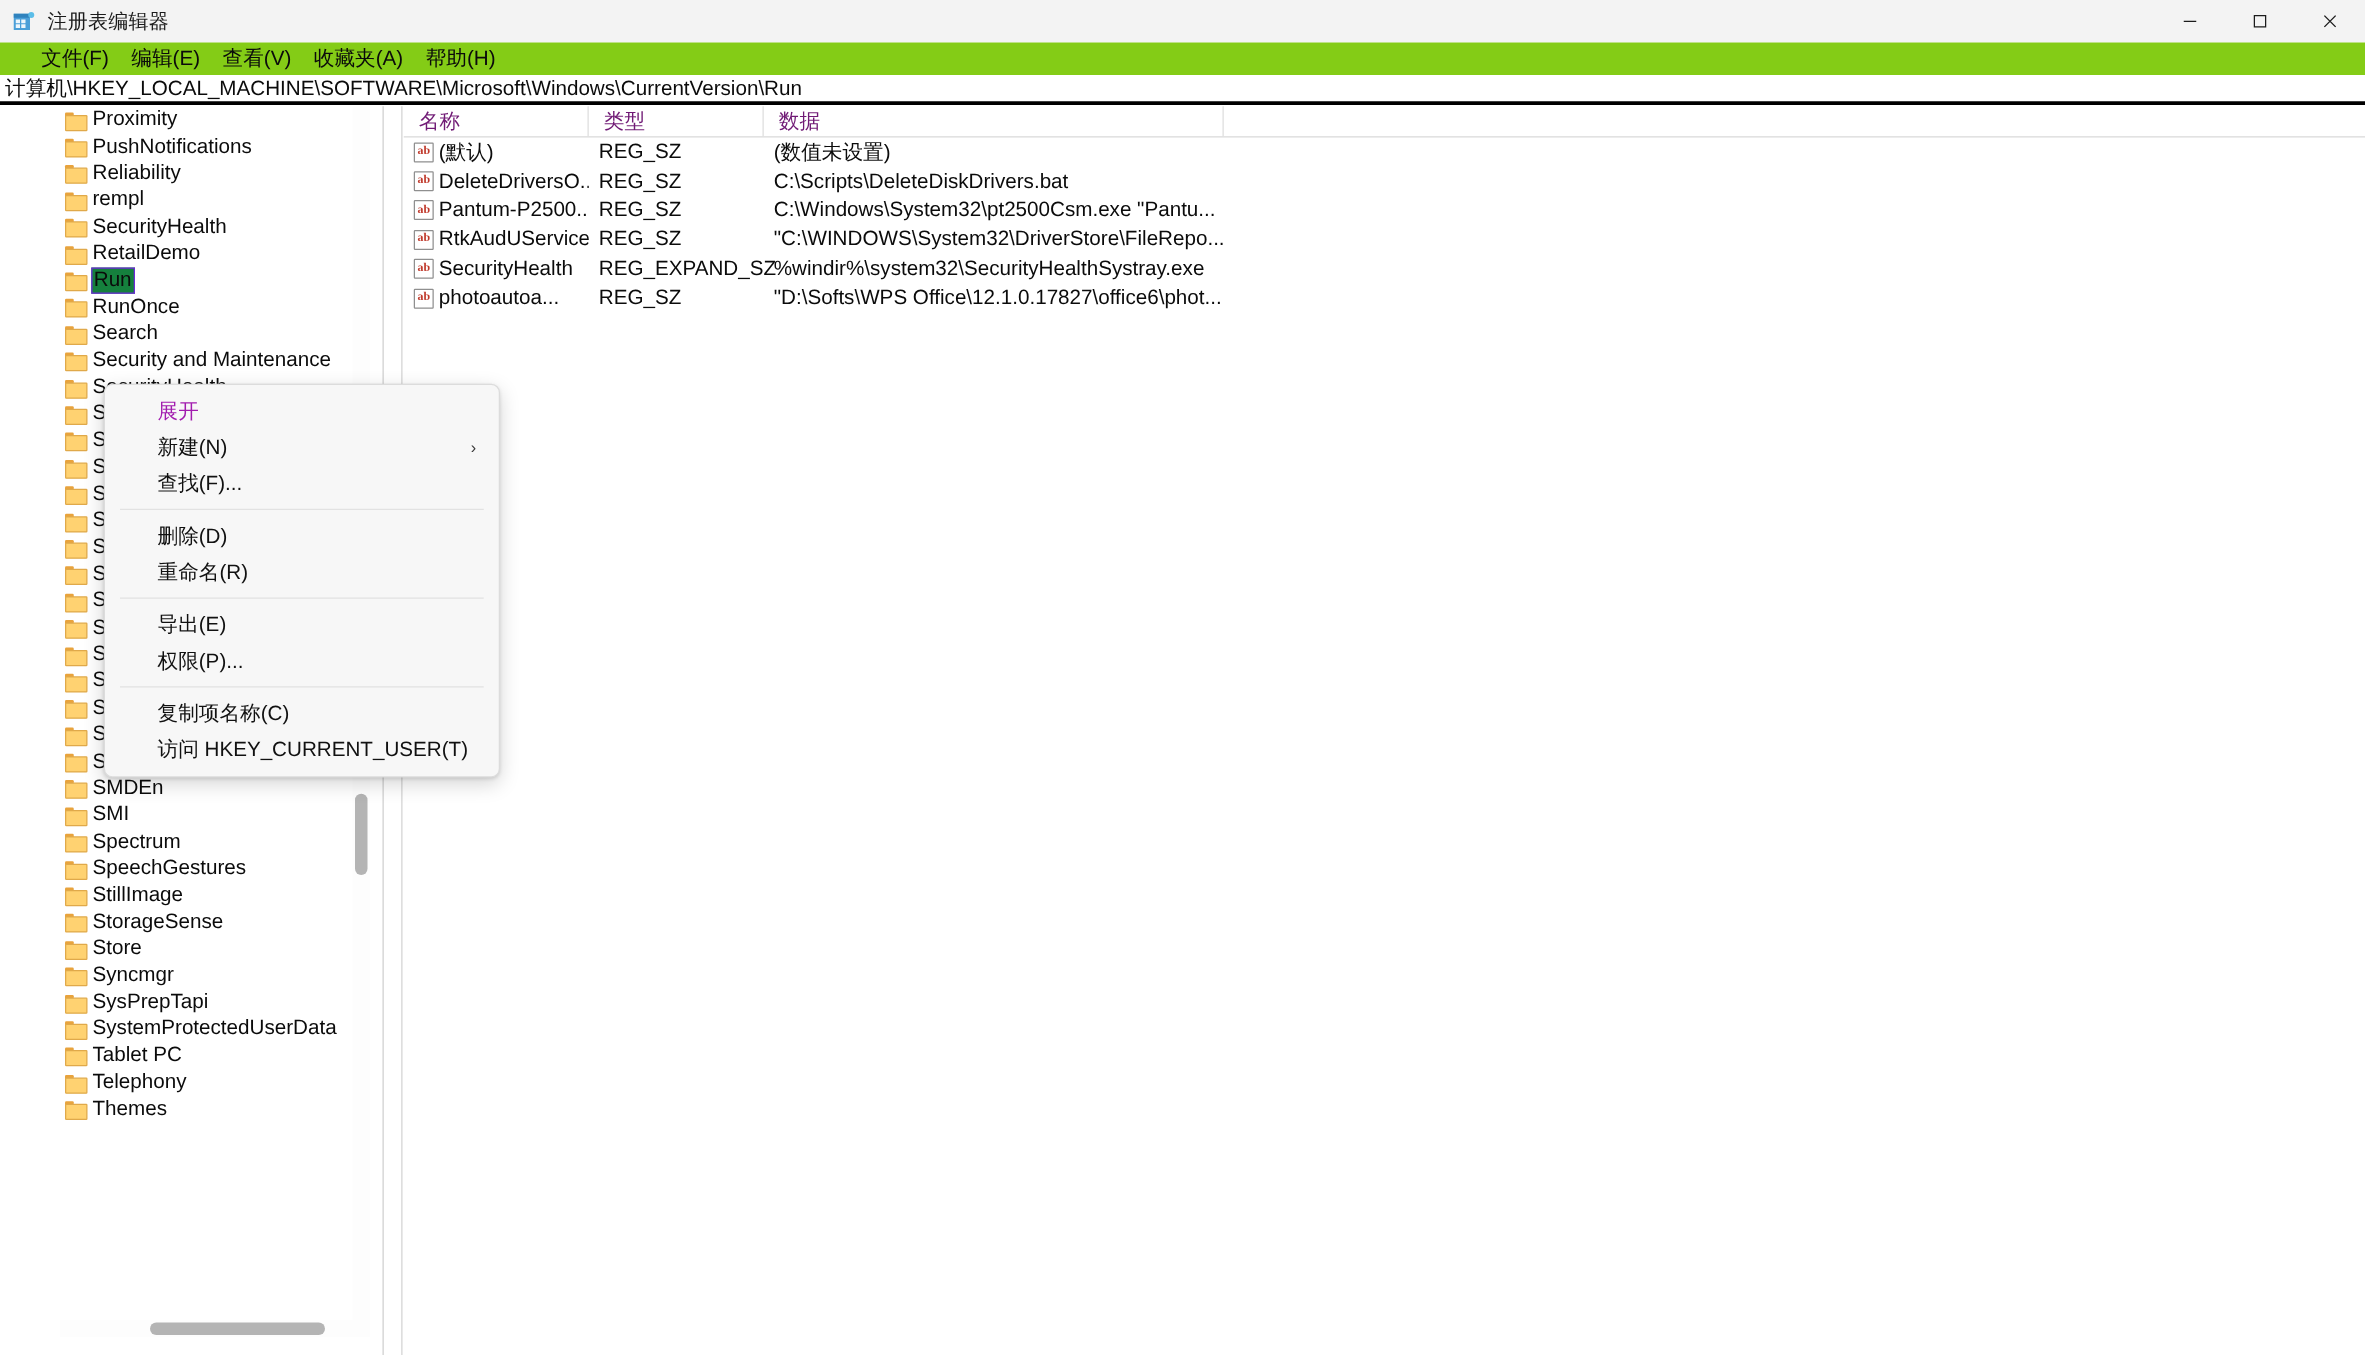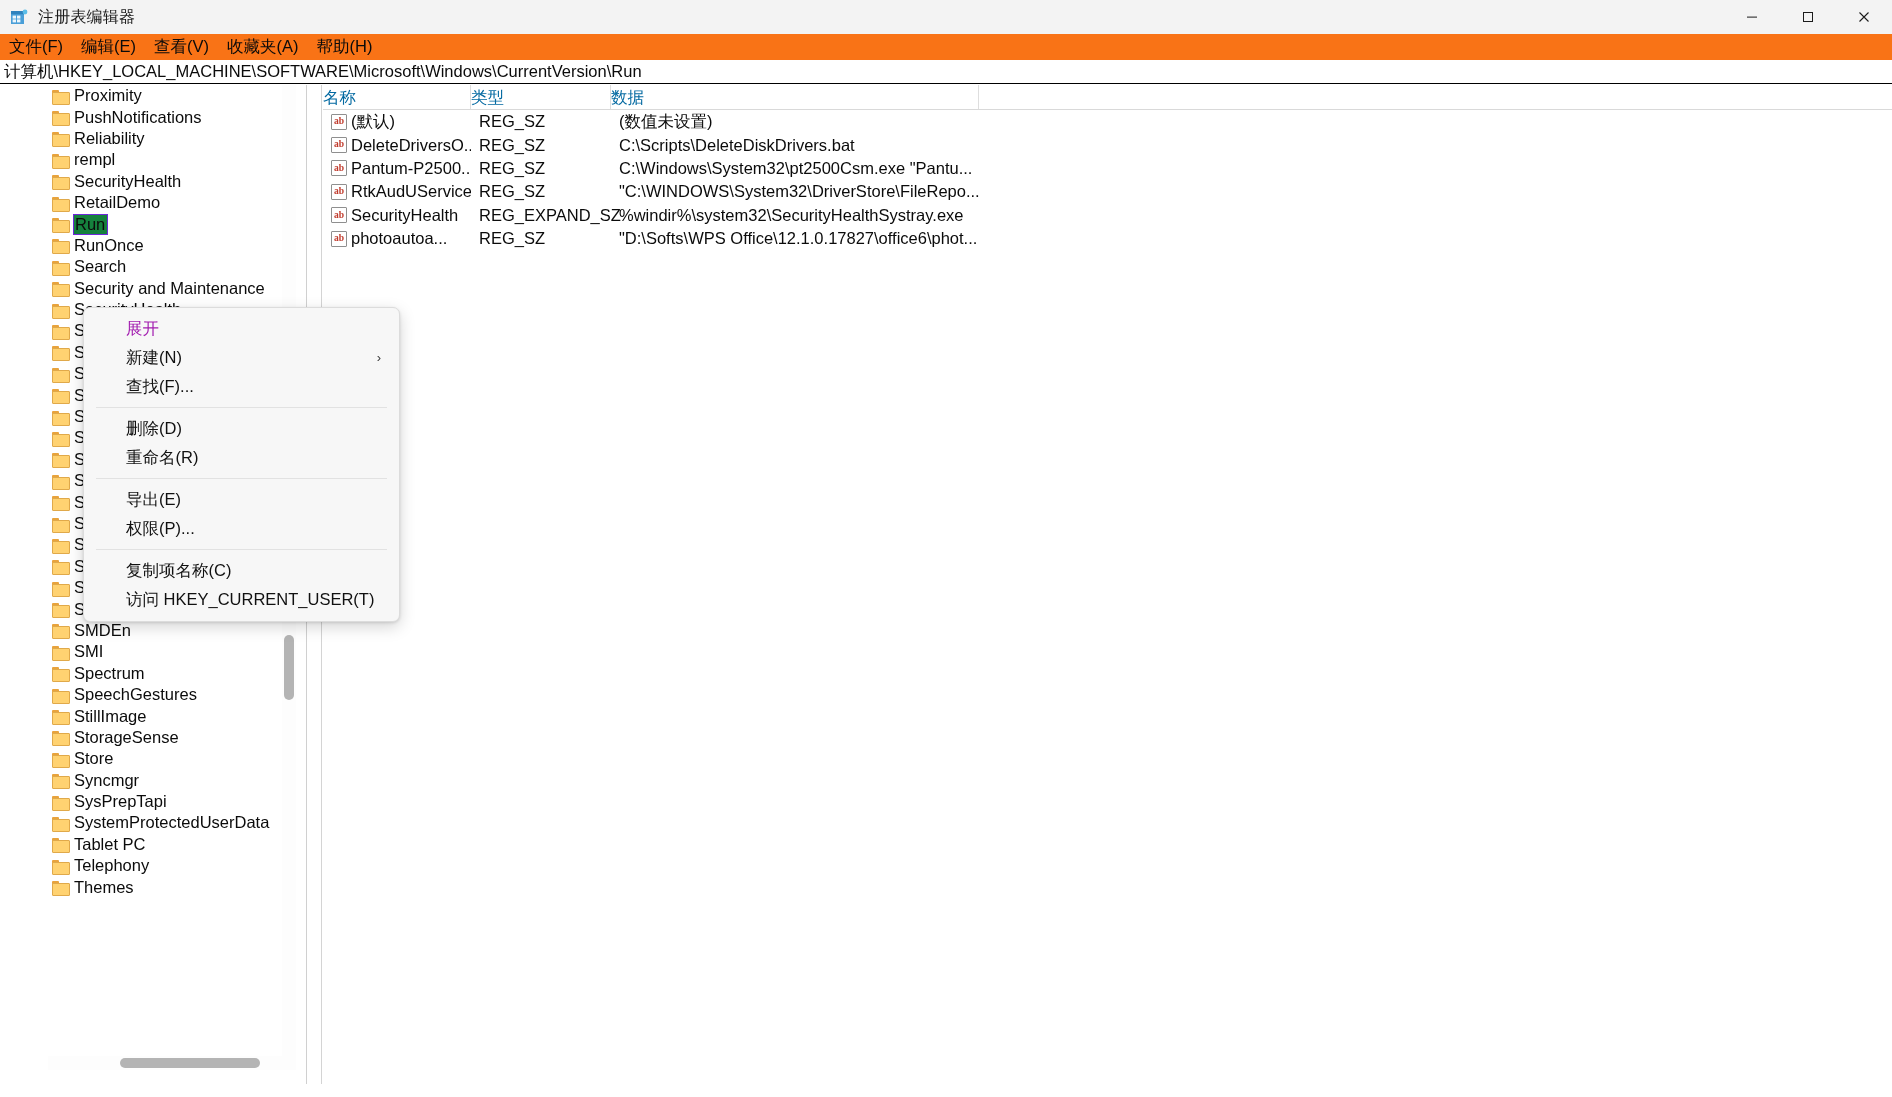--- a/index.html
+++ b/index.html
@@ -32,36 +32,36 @@
   .win-btn {
     width: 56px; height: 34px;
     display: flex; align-items: center; justify-content: center;
     color: #1b1b1b;
   }
 
   
   .menubar {
     position: absolute; top: 34px; left: 0;
     width: 1892px; height: 26px;
-    background: #f97316;
+    background: #84cc16;
     display: flex; align-items: center;
-    padding-left: 0;
+    padding-left: 24px;
   }
   .menubar-item {
     font-size: 16.5px; color: #0b0b0b;
     padding: 2px 9px;
     white-space: nowrap;
   }
 
   
   .addressbar {
     position: absolute; top: 60px; left: 0;
     width: 1892px; height: 24px;
     background: #ffffff;
-    border-bottom: 1px solid #000000;
+    border-bottom: 3px solid #000000;
     display: flex; align-items: center;
     padding-left: 4px;
   }
   .address-text { font-size: 16.5px; color: #0b0b0b; white-space: nowrap; }
 
   
   .content {
     position: absolute; top: 85px; left: 0;
     width: 1892px; height: 1012px;
     background: #ffffff;
@@ -152,22 +152,22 @@
     width: 1617px; height: 999px;
     background: #ffffff;
   }
   .values-header {
     position: absolute; top: 0; left: 0;
     height: 25px; width: 1617px;
     display: flex;
     border-bottom: 1px solid #d9d9d9;
   }
   .vh-cell {
-    font-size: 16.5px; color: #0369a1;
-    padding-left: 0; line-height: 24px;
+    font-size: 16.5px; color: #701a75;
+    padding-left: 12px; line-height: 24px;
     border-right: 1px solid #dedede;
     white-space: nowrap;
   }
   .vh-name { width: 148px; }
   .vh-type { width: 140px; }
   .vh-data { width: 368px; }
   .values-rows { position: absolute; top: 25px; left: 0; width: 1617px; }
   .value-row {
     height: 23.4px;
     display: flex; align-items: center;

